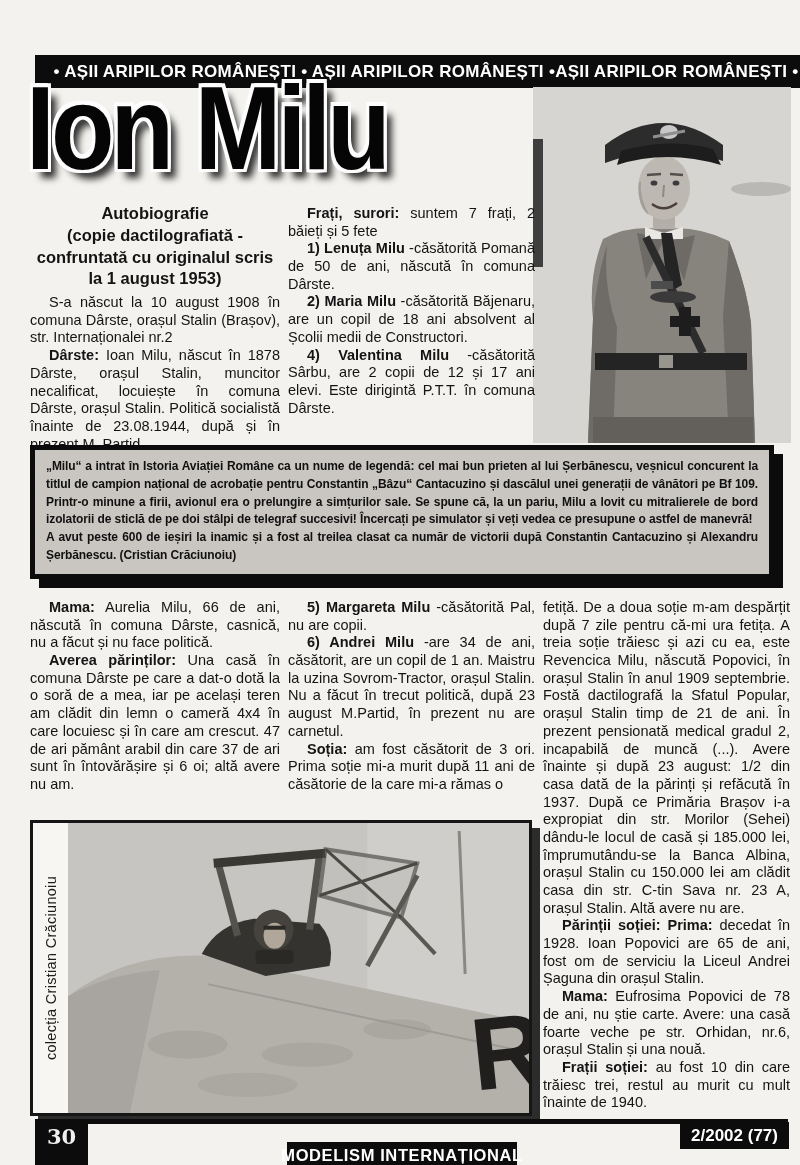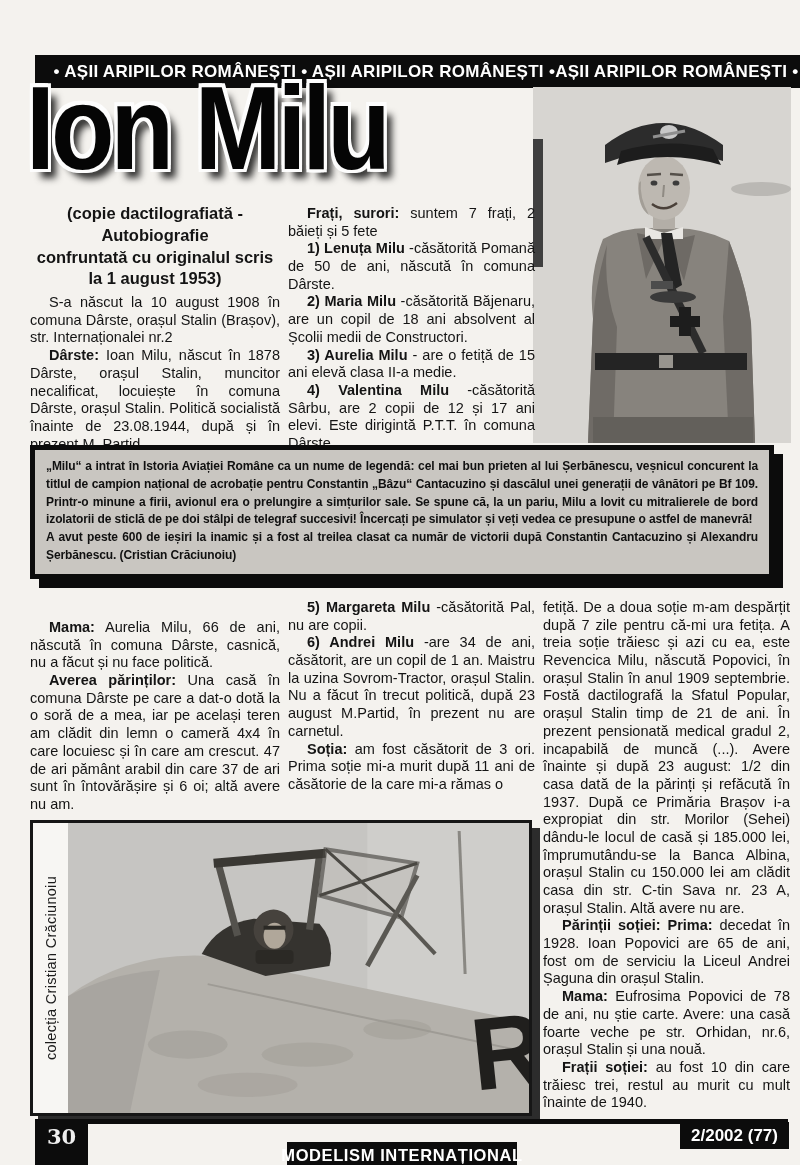--- a/index.html
+++ b/index.html
@@ -31,21 +31,21 @@
       -3px -3px 0 #fdfdfd, 3px -3px 0 #fdfdfd,-3px 3px 0 #fdfdfd,3px 3px 0 #fdfdfd,
       0 -3px 0 #fdfdfd,0 3px 0 #fdfdfd,-3px 0 0 #fdfdfd,3px 0 0 #fdfdfd,
       8px 8px 7px rgba(0,0,0,.8);
   }
   
   .colblock{position:absolute;width:250px;font-size:14.5px;line-height:1.22;text-align:justify;}
   .colblock p{margin:0;text-indent:19px;}
   .colblock p.noindent{text-indent:0;}
   .col-top-left{left:30px;top:203px;}
   .col-top-mid{left:288px;top:205px;width:247px;}
-  .col-low-left{left:30px;top:599px;margin-top:20px;}
+  .col-low-left{left:30px;top:599px;}
   .col-low-mid{left:288px;top:599px;width:247px;}
   .col-low-right{left:543px;top:599px;width:247px;}
   .auto-heading{font-weight:bold;text-align:center;font-size:16.5px;line-height:1.32;margin:0 0 4px 0;}
   
   .portrait{position:absolute;left:533px;top:87px;width:258px;height:356px;}
   .portrait svg{display:block;width:100%;height:100%;}
   
   .quotebox{
     position:absolute;left:30px;top:445px;width:744px;box-sizing:border-box;
     background:var(--quote-bg);border:5px solid var(--bar);
@@ -129,34 +129,33 @@
 
       <path d="M72,58 Q130,14 190,58 L190,74 Q130,54 72,76 Z" fill="#2c2c2c"></path>
       <path d="M88,64 Q135,50 180,62 L188,78 Q133,62 84,78 Z" fill="#1d1d1d"></path>
       <ellipse cx="136" cy="45" rx="9" ry="7" fill="#c8c8c8"></ellipse>
       <path d="M120,50 L152,44" stroke="#8f8f8f" stroke-width="3" fill="none"></path>
     </svg>
   </div>
 
   <div class="colblock col-top-left">
     <div class="auto-heading">
+      <div>Autobiografie</div>
       <div>(copie dactilografiată -</div>
-      <div>Autobiografie</div>
       <div>confruntată cu originalul scris</div>
       <div>la 1 august 1953)</div>
     </div>
     <p><span>S-a născut la 10 august 1908 în comuna Dârste, orașul Stalin (Brașov), str. Internaționalei nr.2</span></p>
     <p><b>Dârste:</b><span> Ioan Milu, născut în 1878 Dârste, orașul Stalin, muncitor necalificat, locuiește în comuna Dârste, orașul Stalin. Politică socialistă înainte de 23.08.1944, după și în prezent M. Partid</span></p>
   </div>
 
   <div class="colblock col-top-mid">
     <p><b>Frați, surori:</b><span> suntem 7 frați, 2 băieți și 5 fete</span></p>
     <p><b>1) Lenuța Milu</b><span> -căsătorită Pomană de 50 de ani, născută în comuna Dârste.</span></p>
     <p><b>2) Maria Milu</b><span> -căsătorită Băjenaru, are un copil de 18 ani absolvent al Școlii medii de Constructori.</span></p>
-    <p><b>3) Aurelia Milu</b><span> - are o fetiță de 15 ani elevă clasa II-a medie.</span></p>
     <p><b>4) Valentina Milu</b><span> -căsătorită Sârbu, are 2 copii de 12 și 17 ani elevi. Este dirigintă P.T.T. în comuna Dârste.</span></p>
   </div>
 
   <div class="quotebox">
     <p>„Milu“ a intrat în Istoria Aviației Române ca un nume de legendă: cel mai bun prieten al lui Șerbănescu, veșnicul concurent la titlul de campion național de acrobație pentru Constantin „Bâzu“ Cantacuzino și dascălul unei generații de vânători pe Bf 109. Printr-o minune a firii, avionul era o prelungire a simțurilor sale. Se spune că, la un pariu, Milu a lovit cu mitralierele de bord izolatorii de sticlă de pe doi stâlpi de telegraf succesivi! Încercați pe simulator și veți vedea ce presupune o astfel de manevră!</p>
     <p>A avut peste 600 de ieșiri la inamic și a fost al treilea clasat ca număr de victorii după Constantin Cantacuzino și Alexandru Șerbănescu. (Cristian Crăciunoiu)</p>
   </div>
 
   <div class="colblock col-low-left">
     <p><b>Mama:</b><span> Aurelia Milu, 66 de ani, născută în comuna Dârste, casnică, nu a făcut și nu face politică.</span></p>

